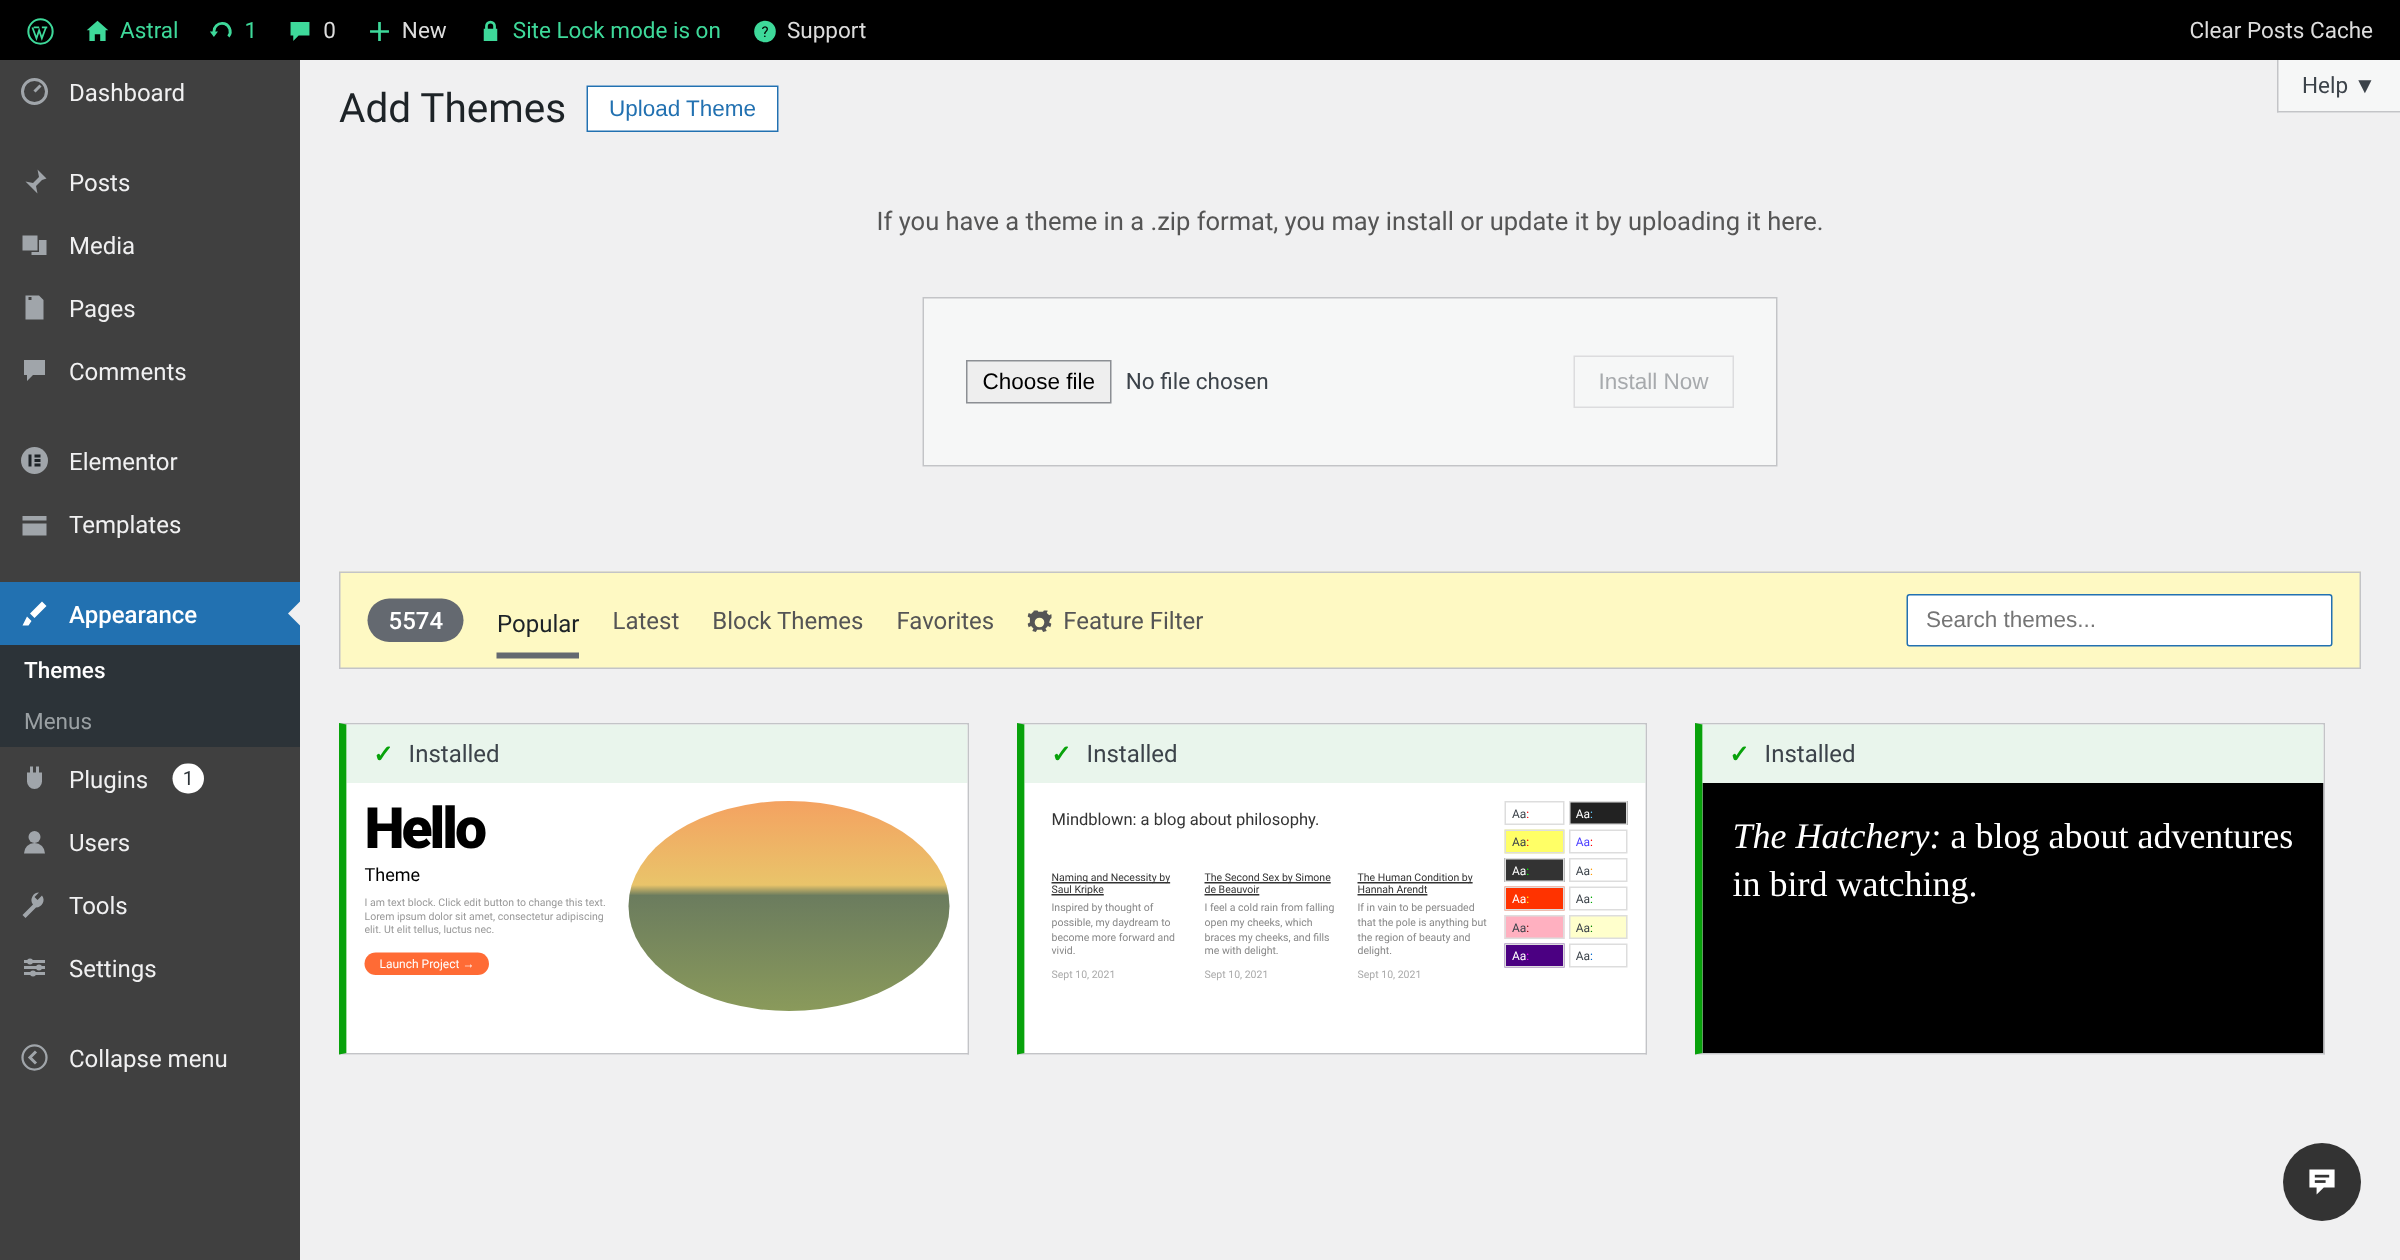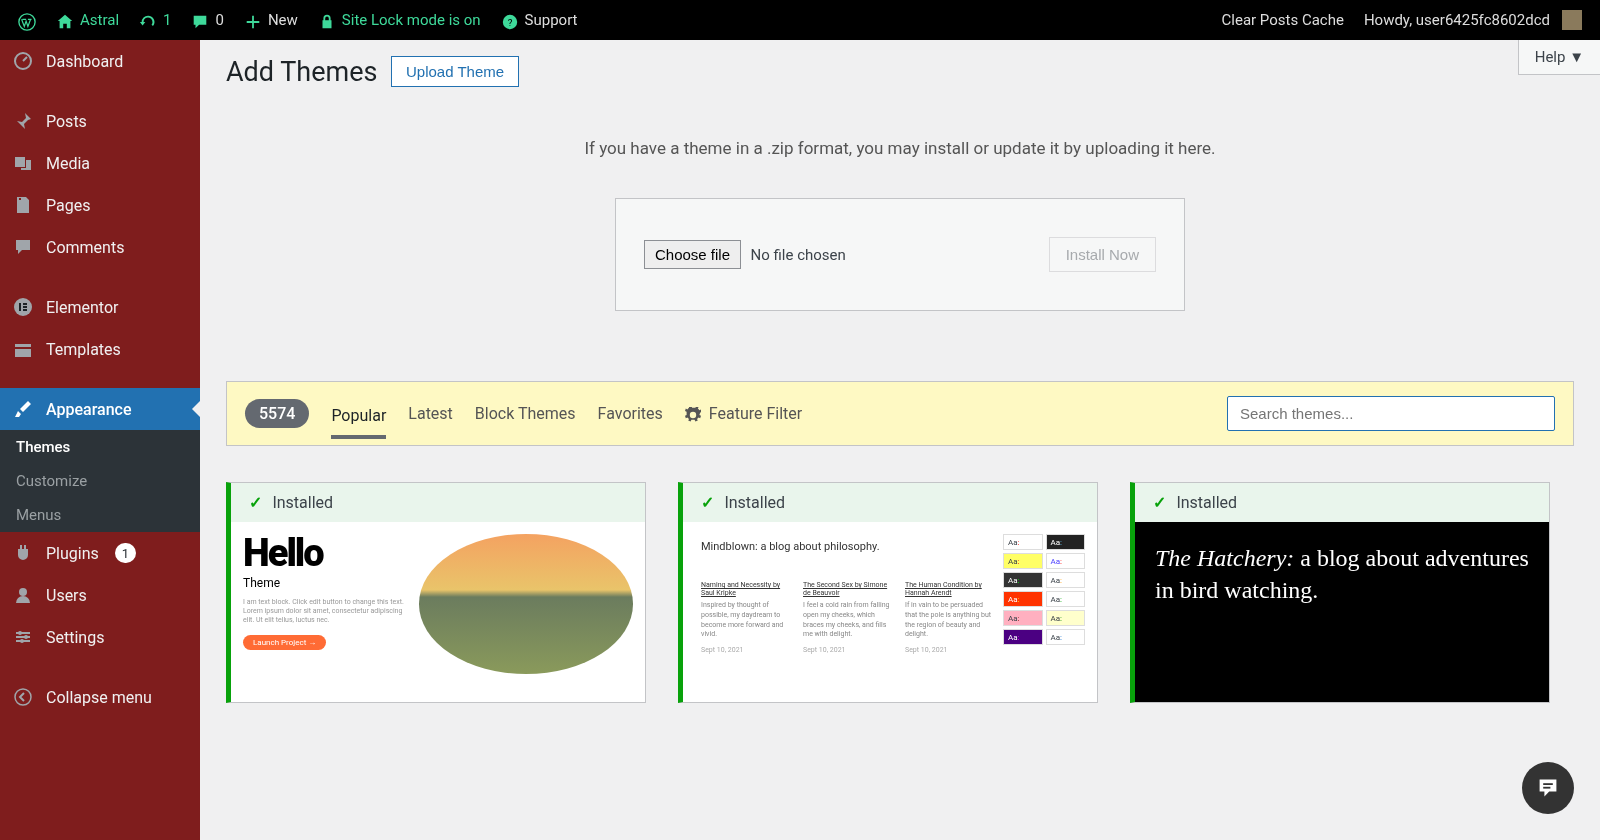--- a/index.html
+++ b/index.html
@@ -3,21 +3,21 @@
 <meta charset="utf-8">
 <style>
 *{box-sizing:border-box;margin:0;padding:0}
 body{font-family:-apple-system,BlinkMacSystemFont,"Segoe UI",Roboto,sans-serif;font-size:14px;color:#3c434a;background:#f0f0f1;overflow:hidden}
 #adminbar{height:40px;background:#000;color:#c3c4c7;display:flex;align-items:center;font-size:15px;padding:0 8px;justify-content:space-between}
 #adminbar .left,.right{display:flex;align-items:center;height:100%}
 .ab-item{display:flex;align-items:center;padding:0 10px;height:100%;cursor:pointer;gap:6px;color:#ddd}
 .ab-item.green{color:#3ed99a}
 .ab-item .ic{font-size:18px}
 #adminbar .avatar{width:20px;height:20px;background:#8a7a5c;margin-left:6px}
-#adminmenuwrap{position:absolute;left:0;top:40px;bottom:0;width:200px;background:#7f1d1d;color:#f0f0f1;overflow:auto}
+#adminmenuwrap{position:absolute;left:0;top:40px;bottom:0;width:200px;background:#404040;color:#f0f0f1;overflow:auto}
 .menu-item{display:flex;align-items:center;padding:10px 12px;font-size:16px;cursor:pointer;gap:12px}
 .menu-item .dash-icon{width:22px;height:22px;display:flex;align-items:center;justify-content:center;color:#a0a5aa;font-size:20px}
 .menu-item.sep{height:18px;padding:0}
 .menu-item.current{background:#2271b1;color:#fff;font-weight:500;position:relative}
 .menu-item.current .dash-icon{color:#fff}
 .menu-item.current::after{content:"";position:absolute;right:0;top:50%;margin-top:-8px;border:8px solid transparent;border-right-color:#f0f0f1}
 .sub-item{padding:8px 12px 8px 16px;font-size:15px;color:#9aa0a3;cursor:pointer;background:#2c3338}
 .sub-item.current{color:#fff;font-weight:500}
 .badge{background:#fff;color:#2c3338;border-radius:10px;font-size:13px;padding:0 7px;height:20px;display:inline-flex;align-items:center;margin-left:4px}
 #wpbody{position:absolute;left:200px;right:0;top:40px;bottom:0;background:#f0f0f1;overflow:auto}
@@ -30,21 +30,21 @@
 .upload-box{border:1px solid #c3c4c7;background:#f6f7f7;width:570px;margin:16px auto;padding:38px 28px;display:flex;align-items:center;justify-content:space-between}
 .choose-file{border:1px solid #8c8f94;background:#eee;padding:5px 10px;font-size:15px;cursor:pointer}
 .no-file{font-size:15px;color:#3c434a;margin-left:6px}
 .install-now{border:1px solid #dcdcde;color:#a7aaad;background:#f6f7f7;padding:8px 16px;font-size:15px}
 .filter-bar{background:#fef9c3;border:1px solid #c3c4c7;padding:14px 18px;display:flex;align-items:center;gap:22px;font-size:16px}
 .count-pill{background:#646970;color:#fff;padding:5px 14px;border-radius:30px;font-size:16px;font-weight:500}
 .filter-tab{color:#555;cursor:pointer;padding:4px 0}
 .filter-tab.active{color:#1d2327;border-bottom:4px solid #646970;padding-bottom:10px;margin-bottom:-14px}
 .feature-filter{display:flex;align-items:center;gap:8px;color:#555;cursor:pointer}
 .search-box{margin-left:auto}
-.search-box input{border:1px solid #2271b1;padding:8px 12px;font-size:15px;width:328px;border-radius:2px}
+.search-box input{border:1px solid #2271b1;padding:8px 12px;font-size:15px;width:284px;border-radius:2px}
 .theme-grid{display:flex;gap:32px;margin-top:36px}
 .theme-card{flex:1;border:1px solid #c3c4c7;background:#fff;border-left:5px solid #08a20b;overflow:hidden;max-width:420px}
 .theme-card .installed-banner{background:#e9f5ec;color:#3c434a;padding:10px 18px;font-size:16px;display:flex;align-items:center;gap:10px}
 .theme-card .check{color:#08a20b;font-weight:bold}
 .theme-preview{height:180px;background:#fff;padding:12px;font-size:10px;overflow:hidden;position:relative}
 .theme-preview.hello{display:flex;gap:10px}
 .hello-left{flex:1}
 .hello-left .big-hello{font-size:38px;font-weight:900;letter-spacing:-2px;color:#000;line-height:1}
 .hello-left .themeword{font-size:12px;color:#000;margin-top:4px}
 .hello-left .lorem{font-size:7px;color:#999;margin-top:8px;line-height:1.3}
@@ -114,24 +114,20 @@
             <circle cx="10" cy="10" r="8"></circle>
             <text x="10" y="14" text-anchor="middle" fill="#000" font-size="11">?</text>
           </svg></span>
         <span style="color:#ddd">Support</span>
       </div>
   </div>
   <div class="right">
     <div class="ab-item">
         <span>Clear Posts Cache</span>
       </div>
-    <div class="ab-item">
-        <span>Howdy, user6425fc8602dcd</span>
-        <span class="avatar"></span>
-      </div>
   </div>
 </div>
 
 <div id="adminmenuwrap">
   <div class="menu-item">
       <span class="dash-icon">
         <svg viewBox="0 0 20 20">
           <circle cx="10" cy="10" r="8" fill="none" stroke="currentColor" stroke-width="2"></circle>
           <path d="M10 10l4-4" stroke="currentColor" stroke-width="2"></path>
         </svg>
@@ -195,39 +191,46 @@
   <div class="menu-item sep"></div>
   <div class="menu-item current">
       <span class="dash-icon">
         <svg viewBox="0 0 20 20">
           <path d="M15 2l3 3-8 8-3-3zM5 12l3 3-2 3-4 0z"></path>
         </svg>
       </span>
       <span>Appearance</span>
     </div>
   <div class="sub-item current">Themes</div>
-  <div class="sub-item">Customize</div>
   <div class="sub-item">Menus</div>
   <div class="menu-item">
       <span class="dash-icon">
         <svg viewBox="0 0 20 20">
           <path d="M7 2v4H5v6a5 5 0 0010 0V6h-2V2h-2v4H9V2z"></path>
         </svg>
       </span>
       <span>Plugins</span>
       <span class="badge">1</span>
     </div>
   <div class="menu-item">
       <span class="dash-icon">
         <svg viewBox="0 0 20 20">
           <circle cx="10" cy="7" r="4"></circle>
           <path d="M3 18a7 7 0 0114 0z"></path>
         </svg>
       </span>
       <span>Users</span>
+    </div>
+  <div class="menu-item">
+      <span class="dash-icon">
+        <svg viewBox="0 0 20 20">
+          <path d="M13 2a5 5 0 00-4 8l-7 7 2 2 7-7a5 5 0 004-8l-3 3-2-2z"></path>
+        </svg>
+      </span>
+      <span>Tools</span>
     </div>
   <div class="menu-item">
       <span class="dash-icon">
         <svg viewBox="0 0 20 20">
           <rect x="3" y="5" width="14" height="2"></rect>
           <rect x="3" y="9" width="14" height="2"></rect>
           <rect x="3" y="13" width="14" height="2"></rect>
           <circle cx="7" cy="6" r="2"></circle>
           <circle cx="13" cy="10" r="2"></circle>
           <circle cx="9" cy="14" r="2"></circle>

